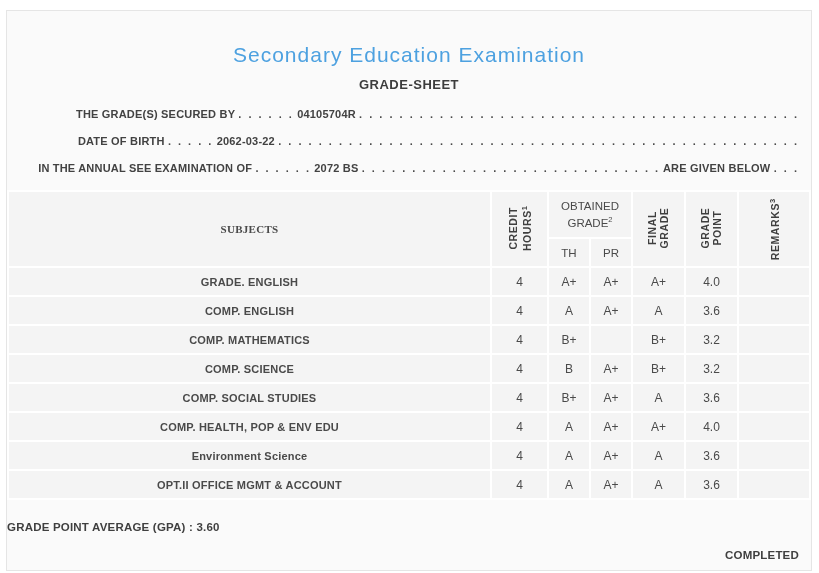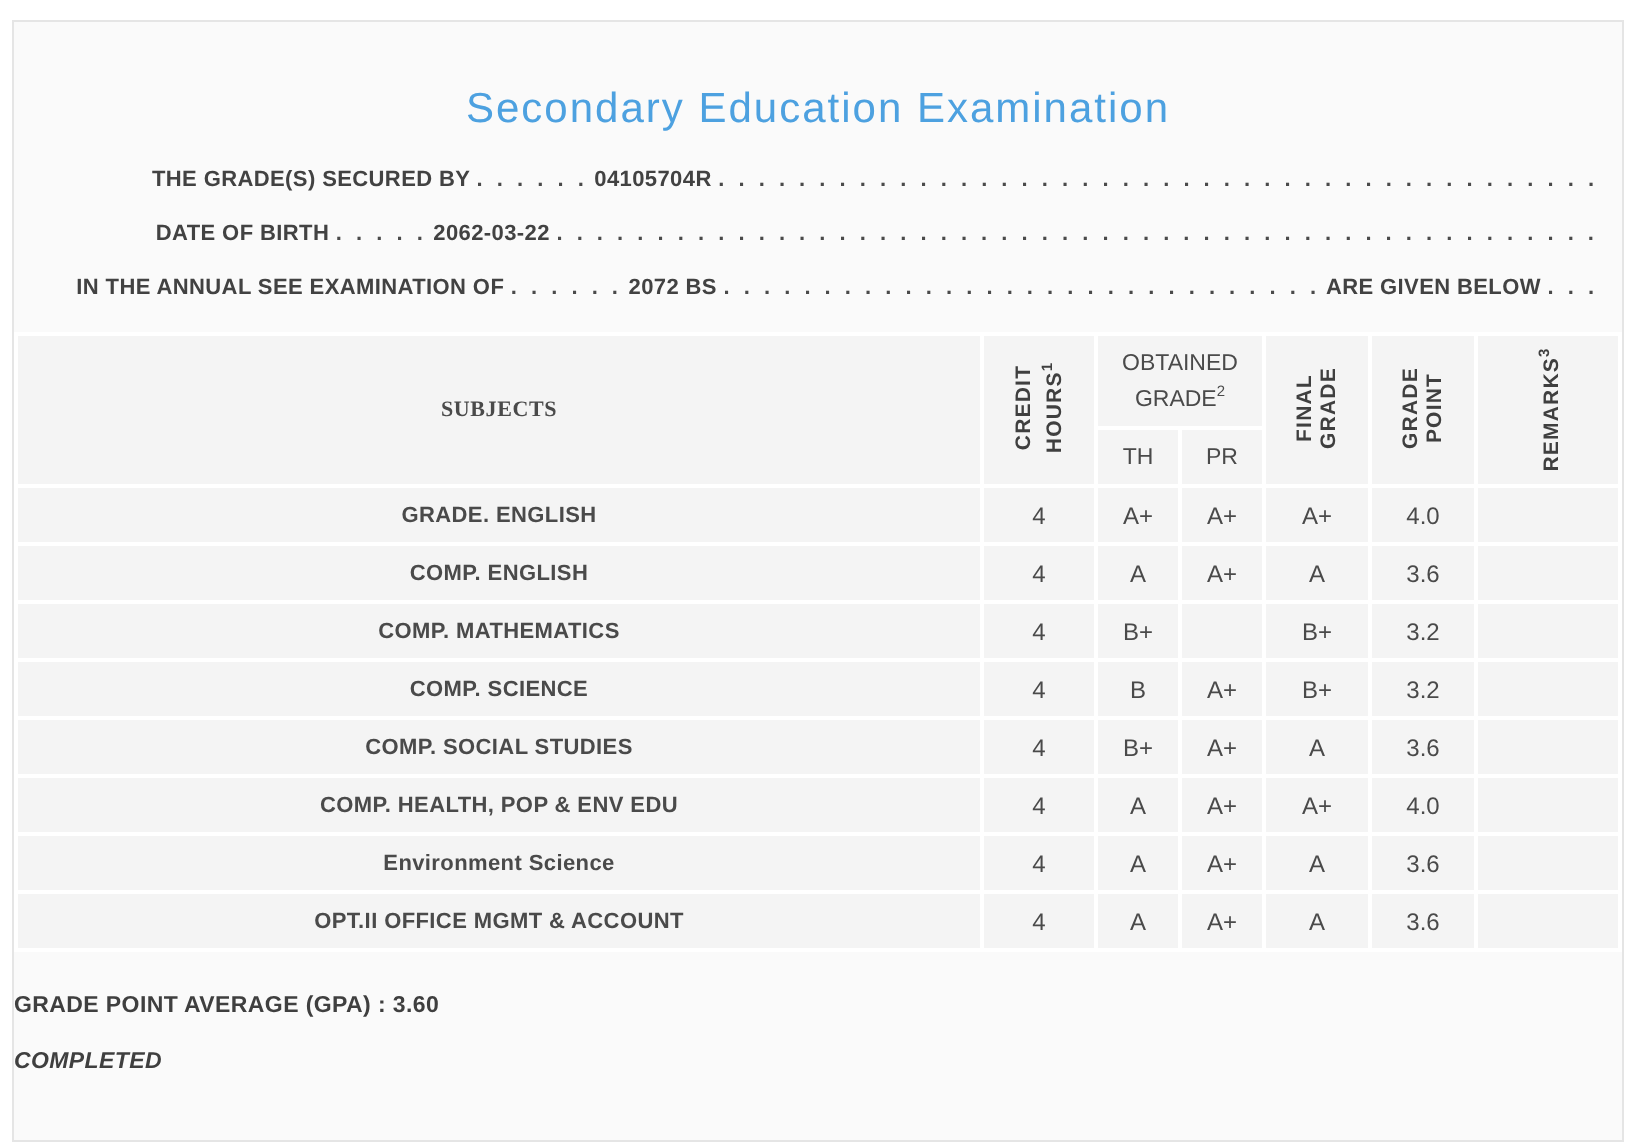--- a/index.html
+++ b/index.html
@@ -114,35 +114,35 @@
     margin-top: 21px;
     text-align: left;
     padding-right: 12px;
     font-size: 11.5px;
     font-weight: bold;
     letter-spacing: 0.2px;
     color: #3f3f3f;
   }
   .summary-status {
     margin-top: 16px;
-    text-align: left;
+    text-align: right;
     padding-right: 12px;
     font-size: 11.5px;
     font-weight: bold;
     letter-spacing: 0.2px;
     color: #3f3f3f;
-    font-style: italic;
   }
 </style>
 </head>
 <body>
 
 <div class="sheet">
 
   <div class="page-title">Secondary Education Examination</div>
+  <div class="page-subtitle">GRADE-SHEET</div>
 
   <div class="info">
     <div class="info-line">
       <span>THE GRADE(S) SECURED BY</span>
       <span class="dots">. . . . . .</span>
       <span>04105704R</span>
       <span class="dots">. . . . . . . . . . . . . . . . . . . . . . . . . . . . . . . . . . . . . . . . . . . .</span>
     </div>
     <div class="info-line">
       <span>DATE OF BIRTH</span>

